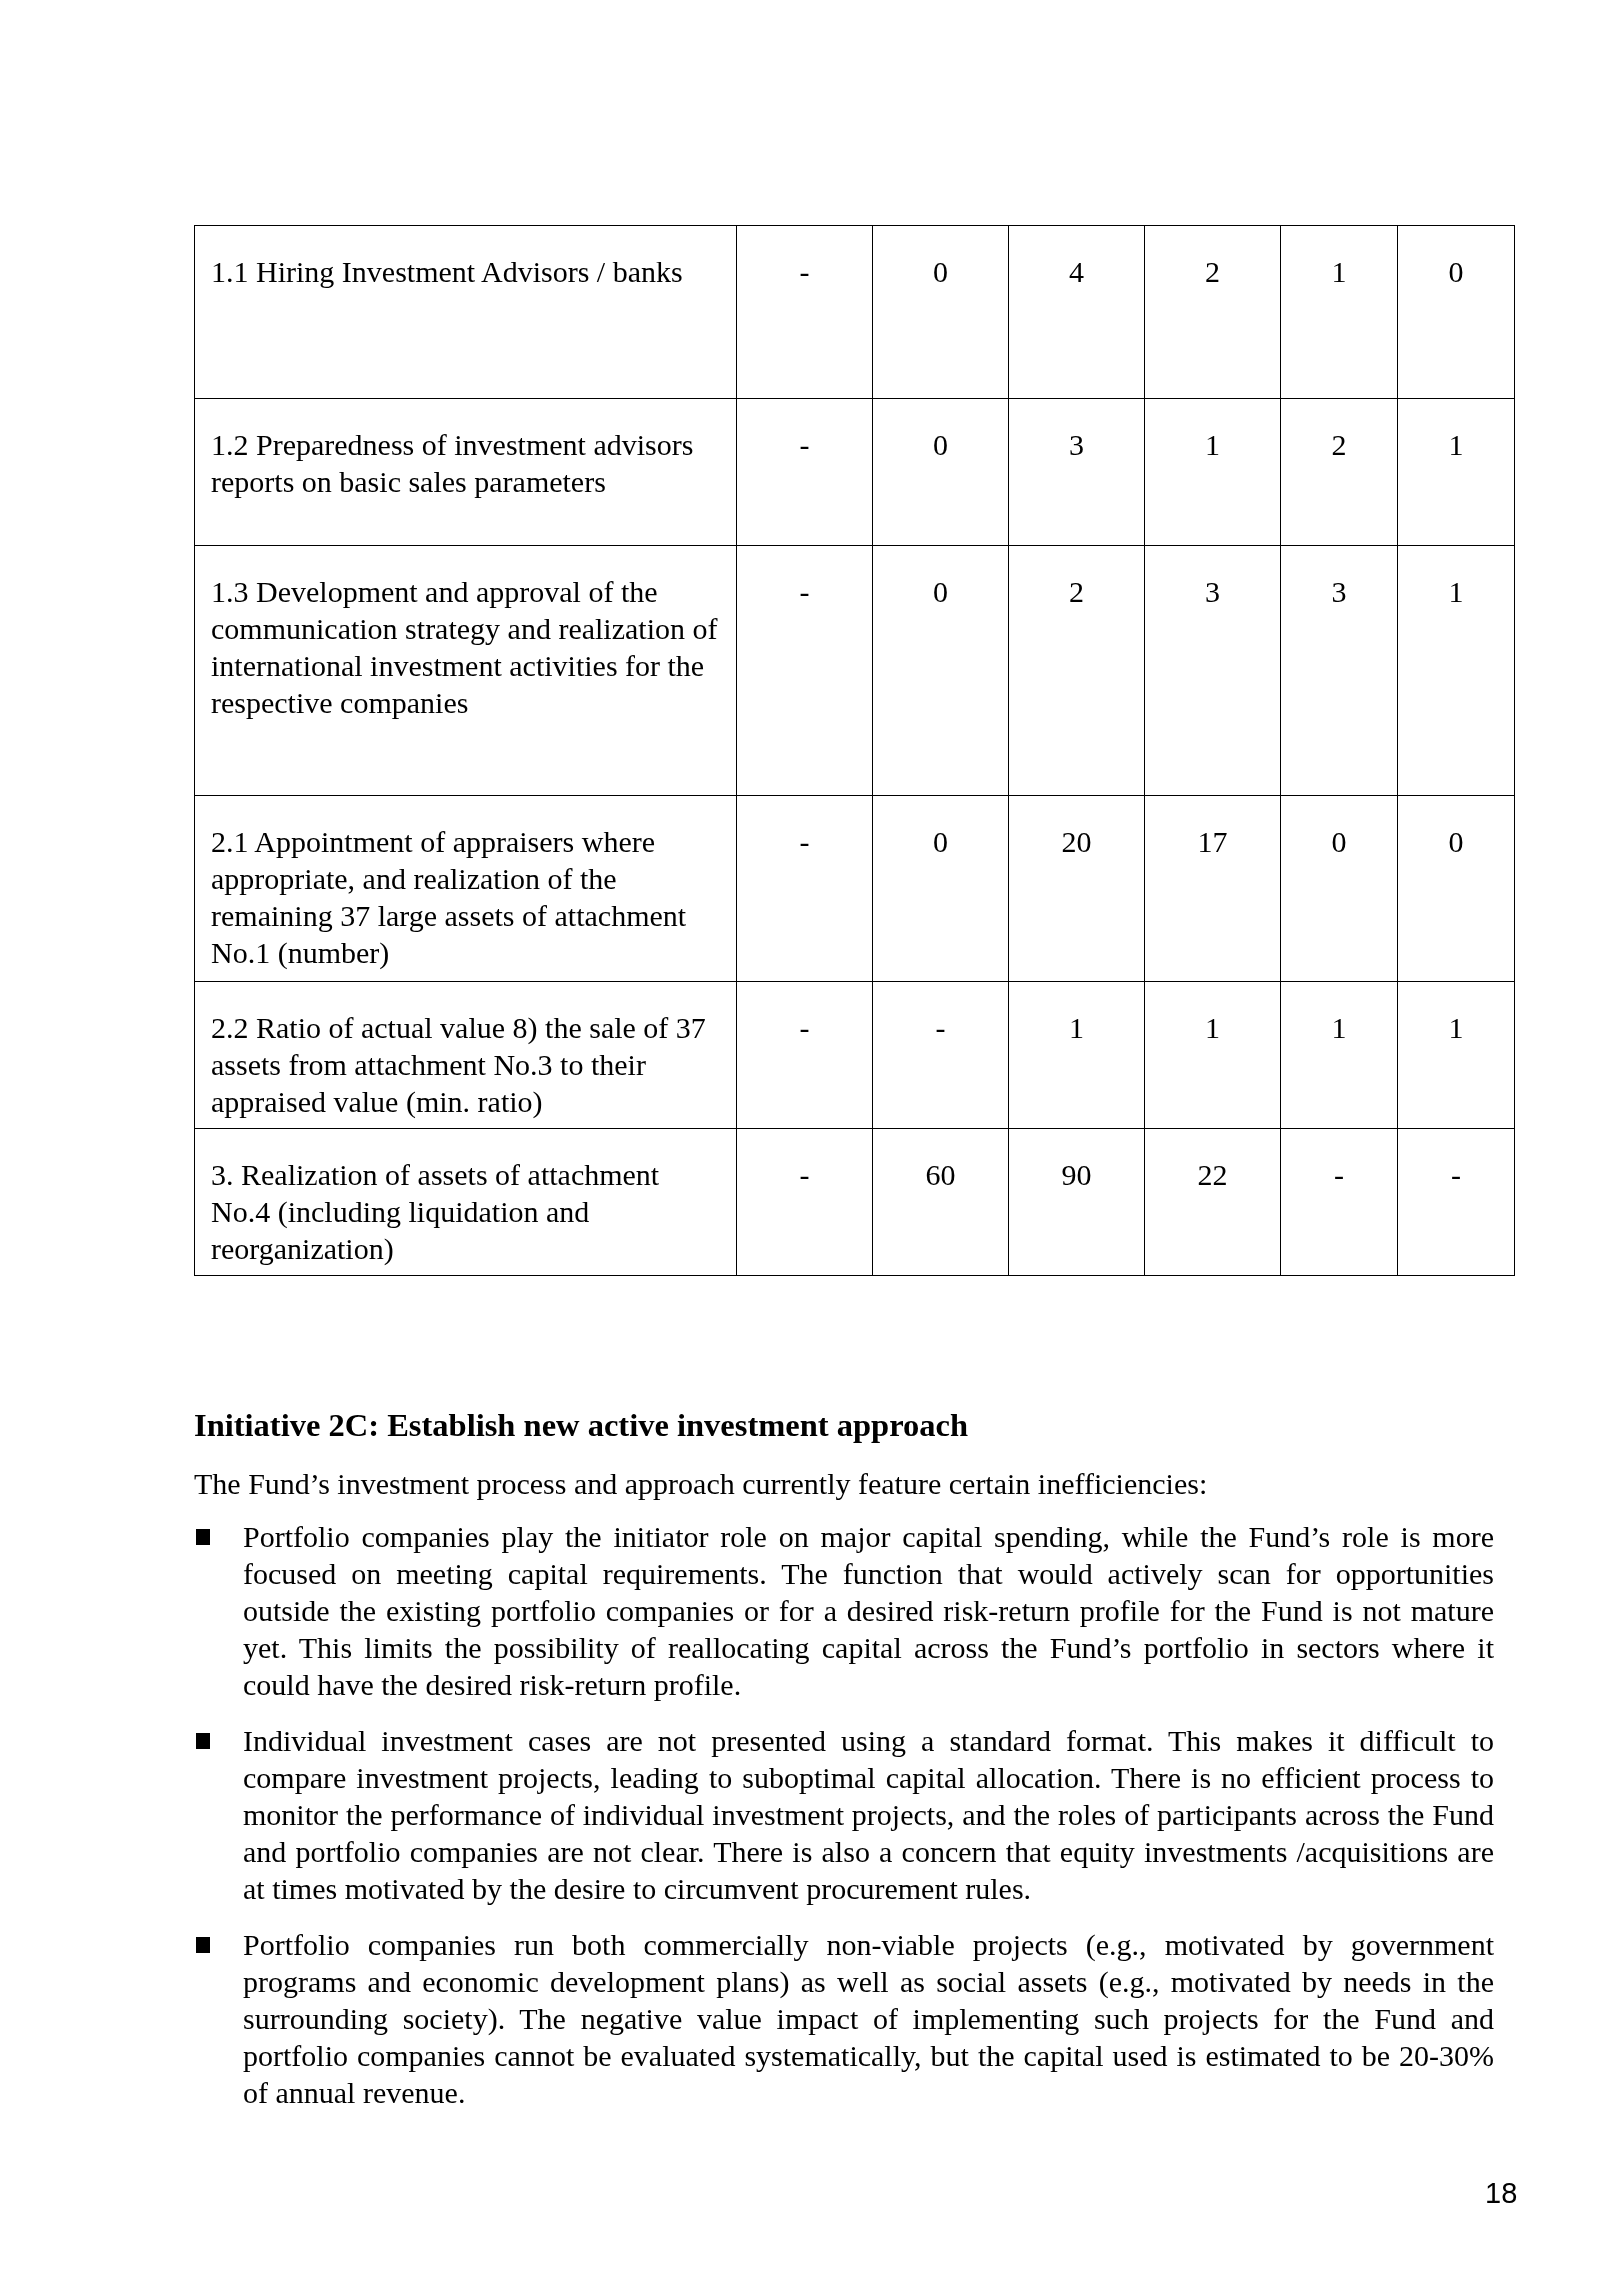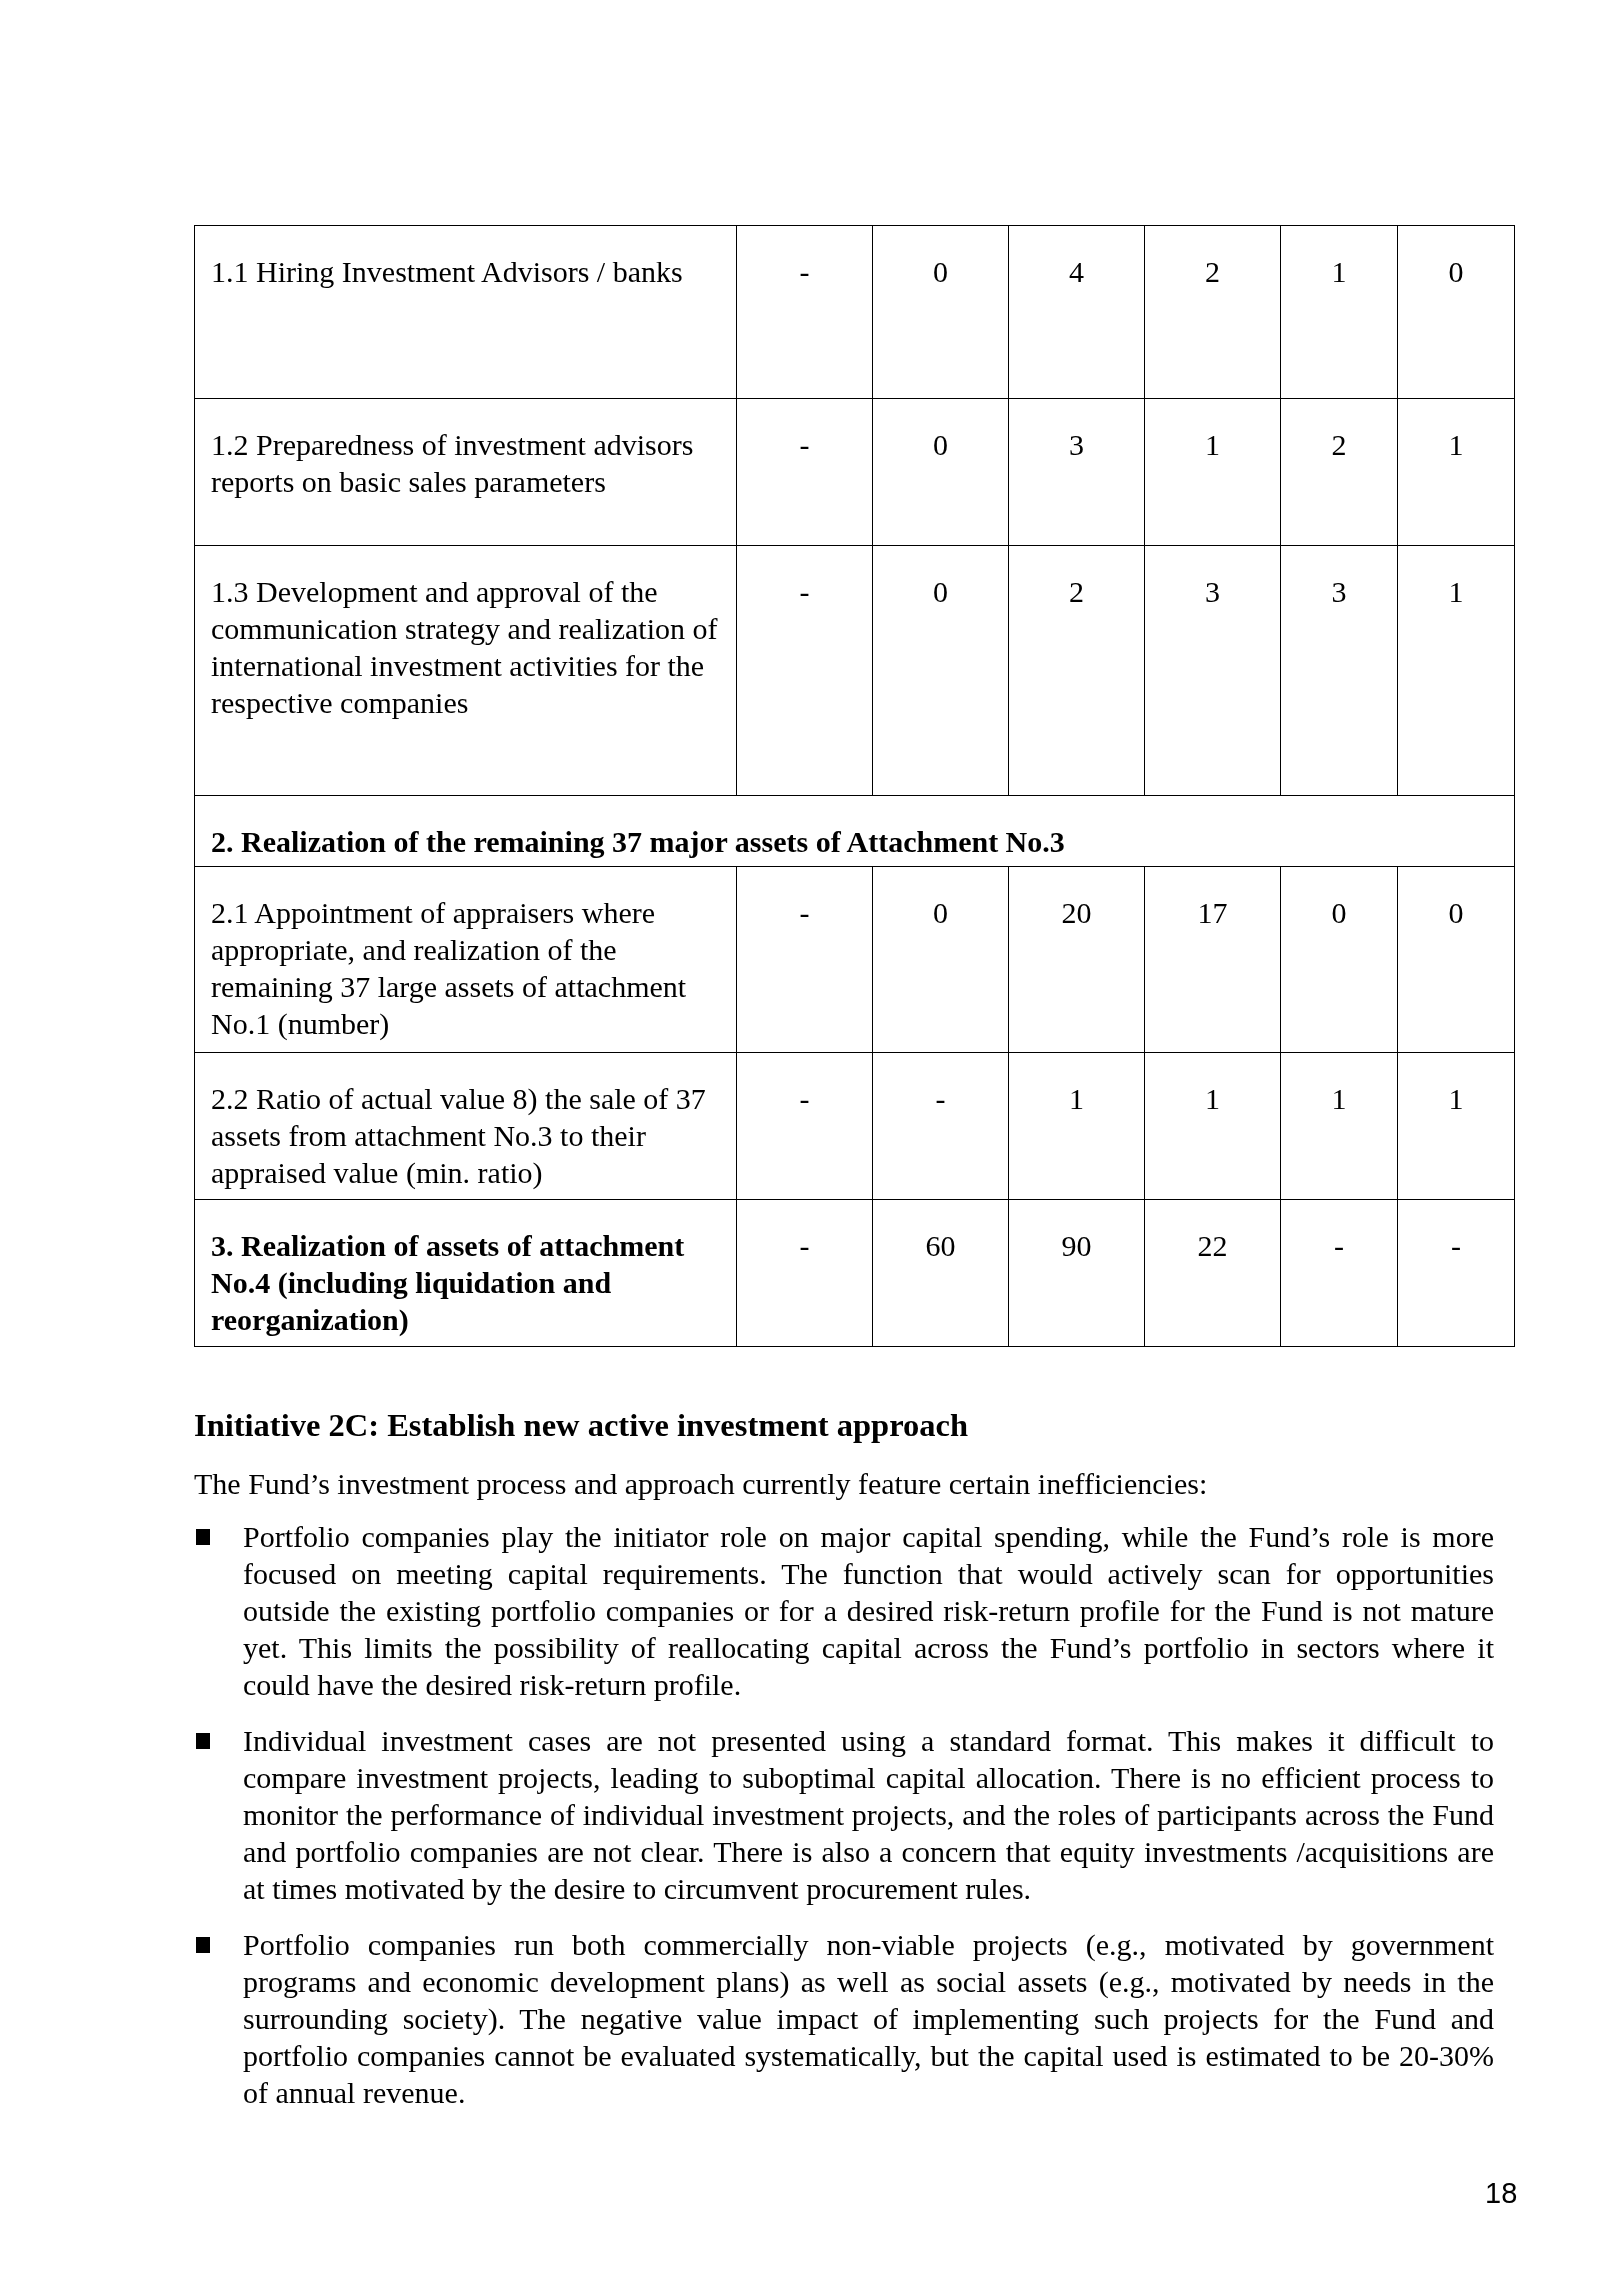--- a/index.html
+++ b/index.html
@@ -6,21 +6,21 @@
   body { width: 1623px; height: 2295px; position: relative; overflow: hidden;
          font-family: "Liberation Serif", "DejaVu Serif", serif; color: #000; }
   .page { position: absolute; left: 0; top: 0; width: 1623px; height: 2056px; }
 
   table.plan { position: absolute; left: 194px; top: 225px; width: 1319px;
     border-collapse: collapse; table-layout: fixed; font-size: 30px; line-height: 37px; }
   table.plan td { border: 1.6px solid #000; vertical-align: top; padding: 27px 14.3px 0 14.3px; }
   table.plan td.label { text-align: left; padding-left: 16px; }
   table.plan td.num { text-align: center; padding-left: 0; padding-right: 0; }
   table.plan td.section { padding-top: 27px; font-weight: bold; }
-  table.plan .bold { font-weight: bold; }
+  table.plan .bold { font-weight: normal; }
 
   .heading { position: absolute; left: 194px; top: 1403px; font-size: 32.5px;
     font-weight: bold; line-height: 44px; white-space: nowrap; text-align: center; }
   .intro { position: absolute; left: 194px; top: 1465px; font-size: 30px; line-height: 37px; white-space: nowrap; }
 
   .bullets { position: absolute; left: 194px; top: 1518px; width: 1300px; }
   .bullet { position: relative; padding-left: 49px; font-size: 30px; line-height: 37px;
     text-align: justify; margin-bottom: 19px; }
   .bullet .mark { position: absolute; left: 1.6px; top: 11px; width: 14.3px; height: 16px; background: #000; }
 
@@ -63,23 +63,20 @@
         </tr>
         <tr style="height: 250px;">
           <td class="label">1.3 Development and approval of the communication strategy and realization of international investment activities for the respective companies</td>
           <td class="num">-</td>
           <td class="num">0</td>
           <td class="num">2</td>
           <td class="num">3</td>
           <td class="num">3</td>
           <td class="num">1</td>
         </tr>
-        <tr style="height: 71px;">
-          <td colspan="7" class="label section">2. Realization of the remaining 37 major assets of Attachment No.3</td>
-        </tr>
         <tr style="height: 186px;">
           <td class="label">2.1 Appointment of appraisers where appropriate, and realization of the remaining 37 large assets of attachment No.1 (number)</td>
           <td class="num">-</td>
           <td class="num">0</td>
           <td class="num">20</td>
           <td class="num">17</td>
           <td class="num">0</td>
           <td class="num">0</td>
         </tr>
         <tr style="height: 147px;">

